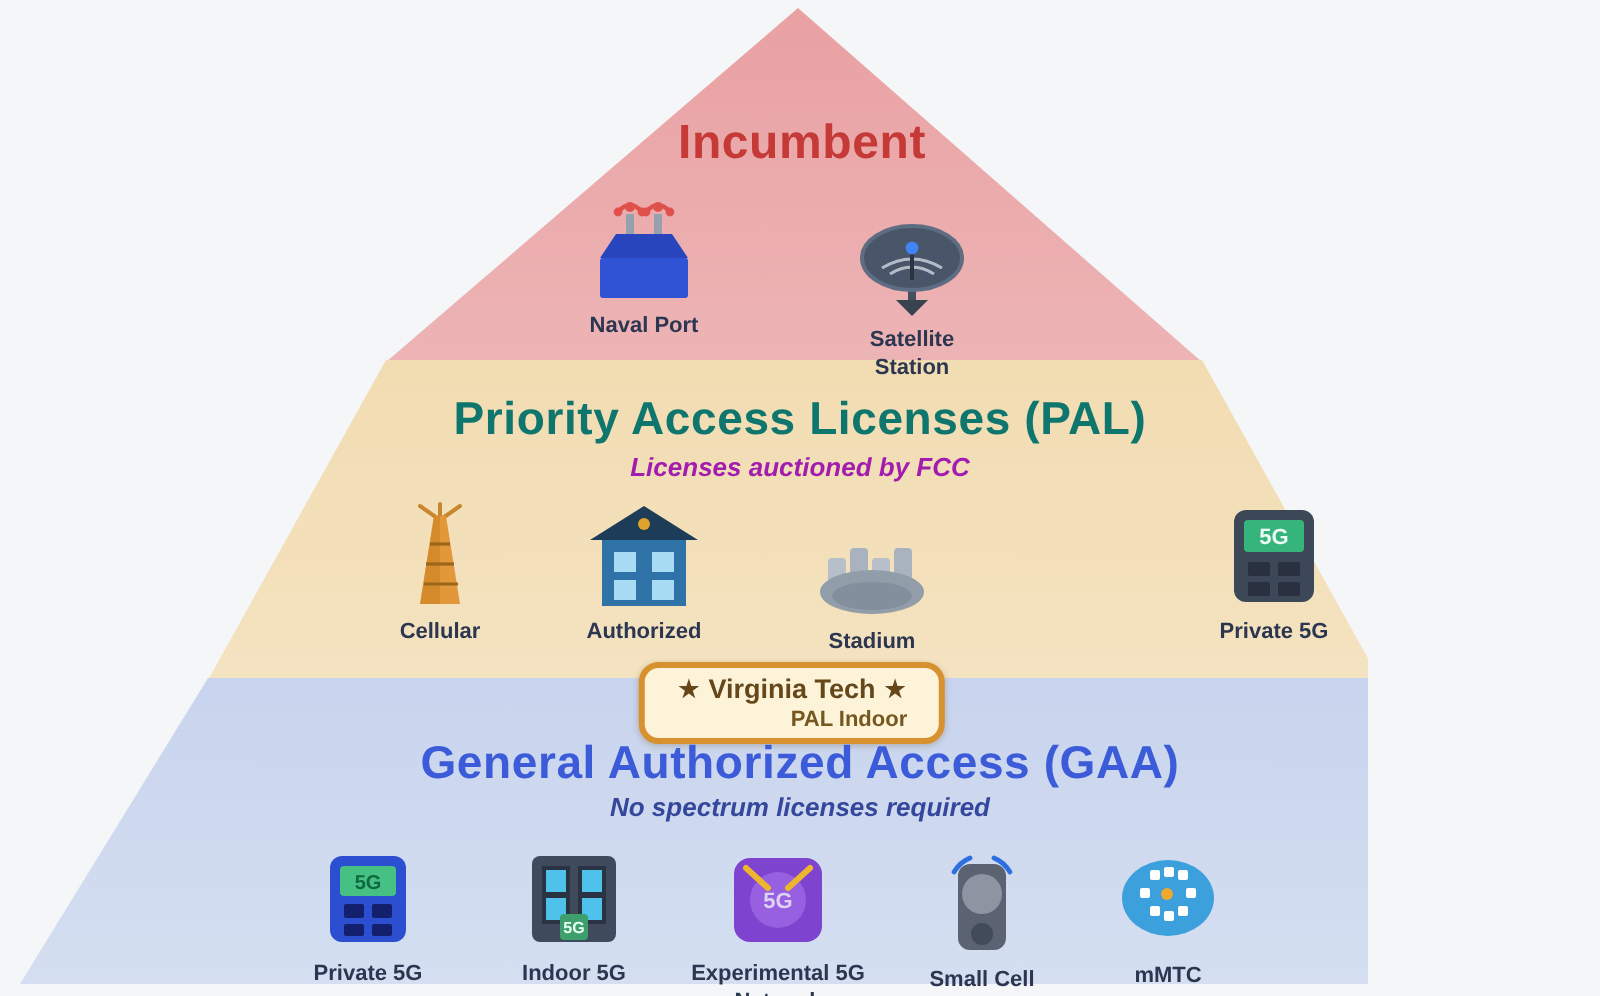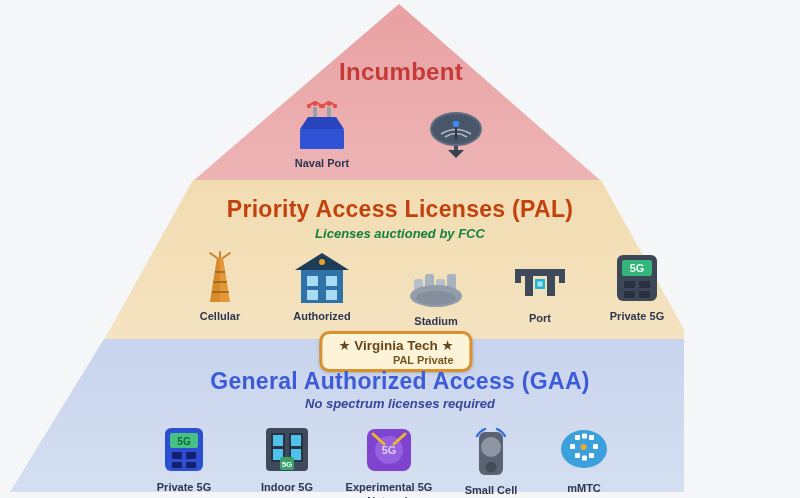--- a/index.html
+++ b/index.html
@@ -30,22 +30,22 @@
   }
   .tier-title {
     position:absolute; transform:translateX(-50%);
     font-weight:800; white-space:nowrap; letter-spacing:.3px;
   }
   .tier-sub {
     position:absolute; transform:translateX(-50%);
     font-style:italic; font-weight:600; white-space:nowrap;
   }
   .t-incumbent { color:#c53a36; font-size:24px; }
-  .t-pal  { color:#c2410c; font-size:23px; }
-  .s-pal  { color:#15803d; font-size:13px; }
+  .t-pal  { color:#0f766e; font-size:23px; }
+  .s-pal  { color:#a21caf; font-size:13px; }
   .t-gaa  { color:#3c5bd8; font-size:23px; }
   .s-gaa  { color:#35479c; font-size:13px; }
   .item {
     position:absolute; transform:translateX(-50%);
     display:flex; flex-direction:column; align-items:center;
     width:96px;
   }
   .item svg { width:56px; height:56px; display:block; }
   .item .lbl {
     margin-top:4px; font-size:11px; font-weight:bold;
@@ -102,20 +102,21 @@
       <polygon points="20,46 36,46 28,54" fill="#39424f"></polygon>
       <ellipse cx="28" cy="25" rx="25" ry="16" fill="#49566a"></ellipse>
       <ellipse cx="28" cy="25" rx="25" ry="16" fill="none" stroke="#5f6d82" stroke-width="2"></ellipse>
       <g fill="none" stroke="#c6cdd8" stroke-width="1.5" opacity="0.85">
         <path d="M13 30 Q28 21 43 30"></path>
         <path d="M17 33 Q28 26 39 33"></path>
       </g>
       <rect x="27" y="21" width="2" height="15" fill="#2c3440"></rect>
       <circle cx="28" cy="20" r="3.2" fill="#3f86f4"></circle>
     </svg>
+    <div class="lbl lbl-narrow">Satellite Station</div>
   </div>
 
   <div class="tier-title t-pal" style="left:400px; top:196px">Priority Access Licenses (PAL)</div>
   <div class="tier-sub s-pal" style="left:400px; top:226px">Licenses auctioned by FCC</div>
 
   <div class="item" style="left:220px; top:250px">
     <svg viewBox="0 0 56 56">
       <g stroke="#c8872f" stroke-width="2" fill="none" stroke-linecap="round">
         <path d="M28 10 L18 3"></path>
           <path d="M28 10 L38 3"></path>
@@ -154,51 +155,39 @@
         <rect x="17" y="19" width="9" height="23" rx="2" fill="#a9b3c0"></rect>
         <rect x="28" y="24" width="9" height="18" rx="2"></rect>
         <rect x="39" y="19" width="9" height="23" rx="2" fill="#a9b3c0"></rect>
       </g>
       <ellipse cx="28" cy="41" rx="26" ry="11" fill="#929daa"></ellipse>
       <ellipse cx="28" cy="43" rx="20" ry="7" fill="#848f9d"></ellipse>
     </svg>
     <div class="lbl">Stadium</div>
   </div>
 
-  <div class="item" style="left:540px; top:252px">
-    <svg viewBox="0 0 56 56">
-      <rect x="3" y="17" width="50" height="7" rx="1.5" fill="#3e4a5c"></rect>
-      <rect x="3" y="17" width="6" height="14" fill="#3e4a5c"></rect>
-      <rect x="47" y="17" width="6" height="14" fill="#3e4a5c"></rect>
-      <rect x="13" y="24" width="8" height="20" fill="#3e4a5c"></rect>
-      <rect x="35" y="24" width="8" height="20" fill="#3e4a5c"></rect>
-      <rect x="23" y="27" width="10" height="10" fill="#23b3d4"></rect>
-      <rect x="25.5" y="29.5" width="5" height="5" fill="#a5e6f2"></rect>
-    </svg>
-    <div class="lbl">Port</div>
-  </div>
 
   <div class="item" style="left:637px; top:250px">
     <svg viewBox="0 0 56 56">
       <rect x="8" y="5" width="40" height="46" rx="6" fill="#3c4758"></rect>
       <rect x="13" y="10" width="30" height="16" rx="2" fill="#35b57c"></rect>
       <text x="28" y="22" text-anchor="middle" font-size="11" font-weight="bold" fill="#eefaf4">5G</text>
       <g fill="#293140">
         <rect x="15" y="31" width="11" height="7" rx="1"></rect>
           <rect x="30" y="31" width="11" height="7" rx="1"></rect>
         <rect x="15" y="41" width="11" height="7" rx="1"></rect>
           <rect x="30" y="41" width="11" height="7" rx="1"></rect>
       </g>
     </svg>
     <div class="lbl">Private 5G</div>
   </div>
 
   <div class="vt-badge">
     <div class="bt">★ Virginia Tech ★</div>
-    <div class="bs">PAL Private</div>
+    <div class="bs">PAL Indoor</div>
   </div>
 
   <div class="tier-title t-gaa" style="left:400px; top:368px">General Authorized Access (GAA)</div>
   <div class="tier-sub s-gaa" style="left:400px; top:396px">No spectrum licenses required</div>
 
   <div class="item" style="left:184px; top:421px">
     <svg viewBox="0 0 56 56">
       <rect x="9" y="7" width="38" height="43" rx="6" fill="#2c4ed0"></rect>
       <rect x="14" y="12" width="28" height="15" rx="2" fill="#46c083"></rect>
       <text x="28" y="23.5" text-anchor="middle" font-size="10" font-weight="bold" fill="#0d6a40">5G</text>

